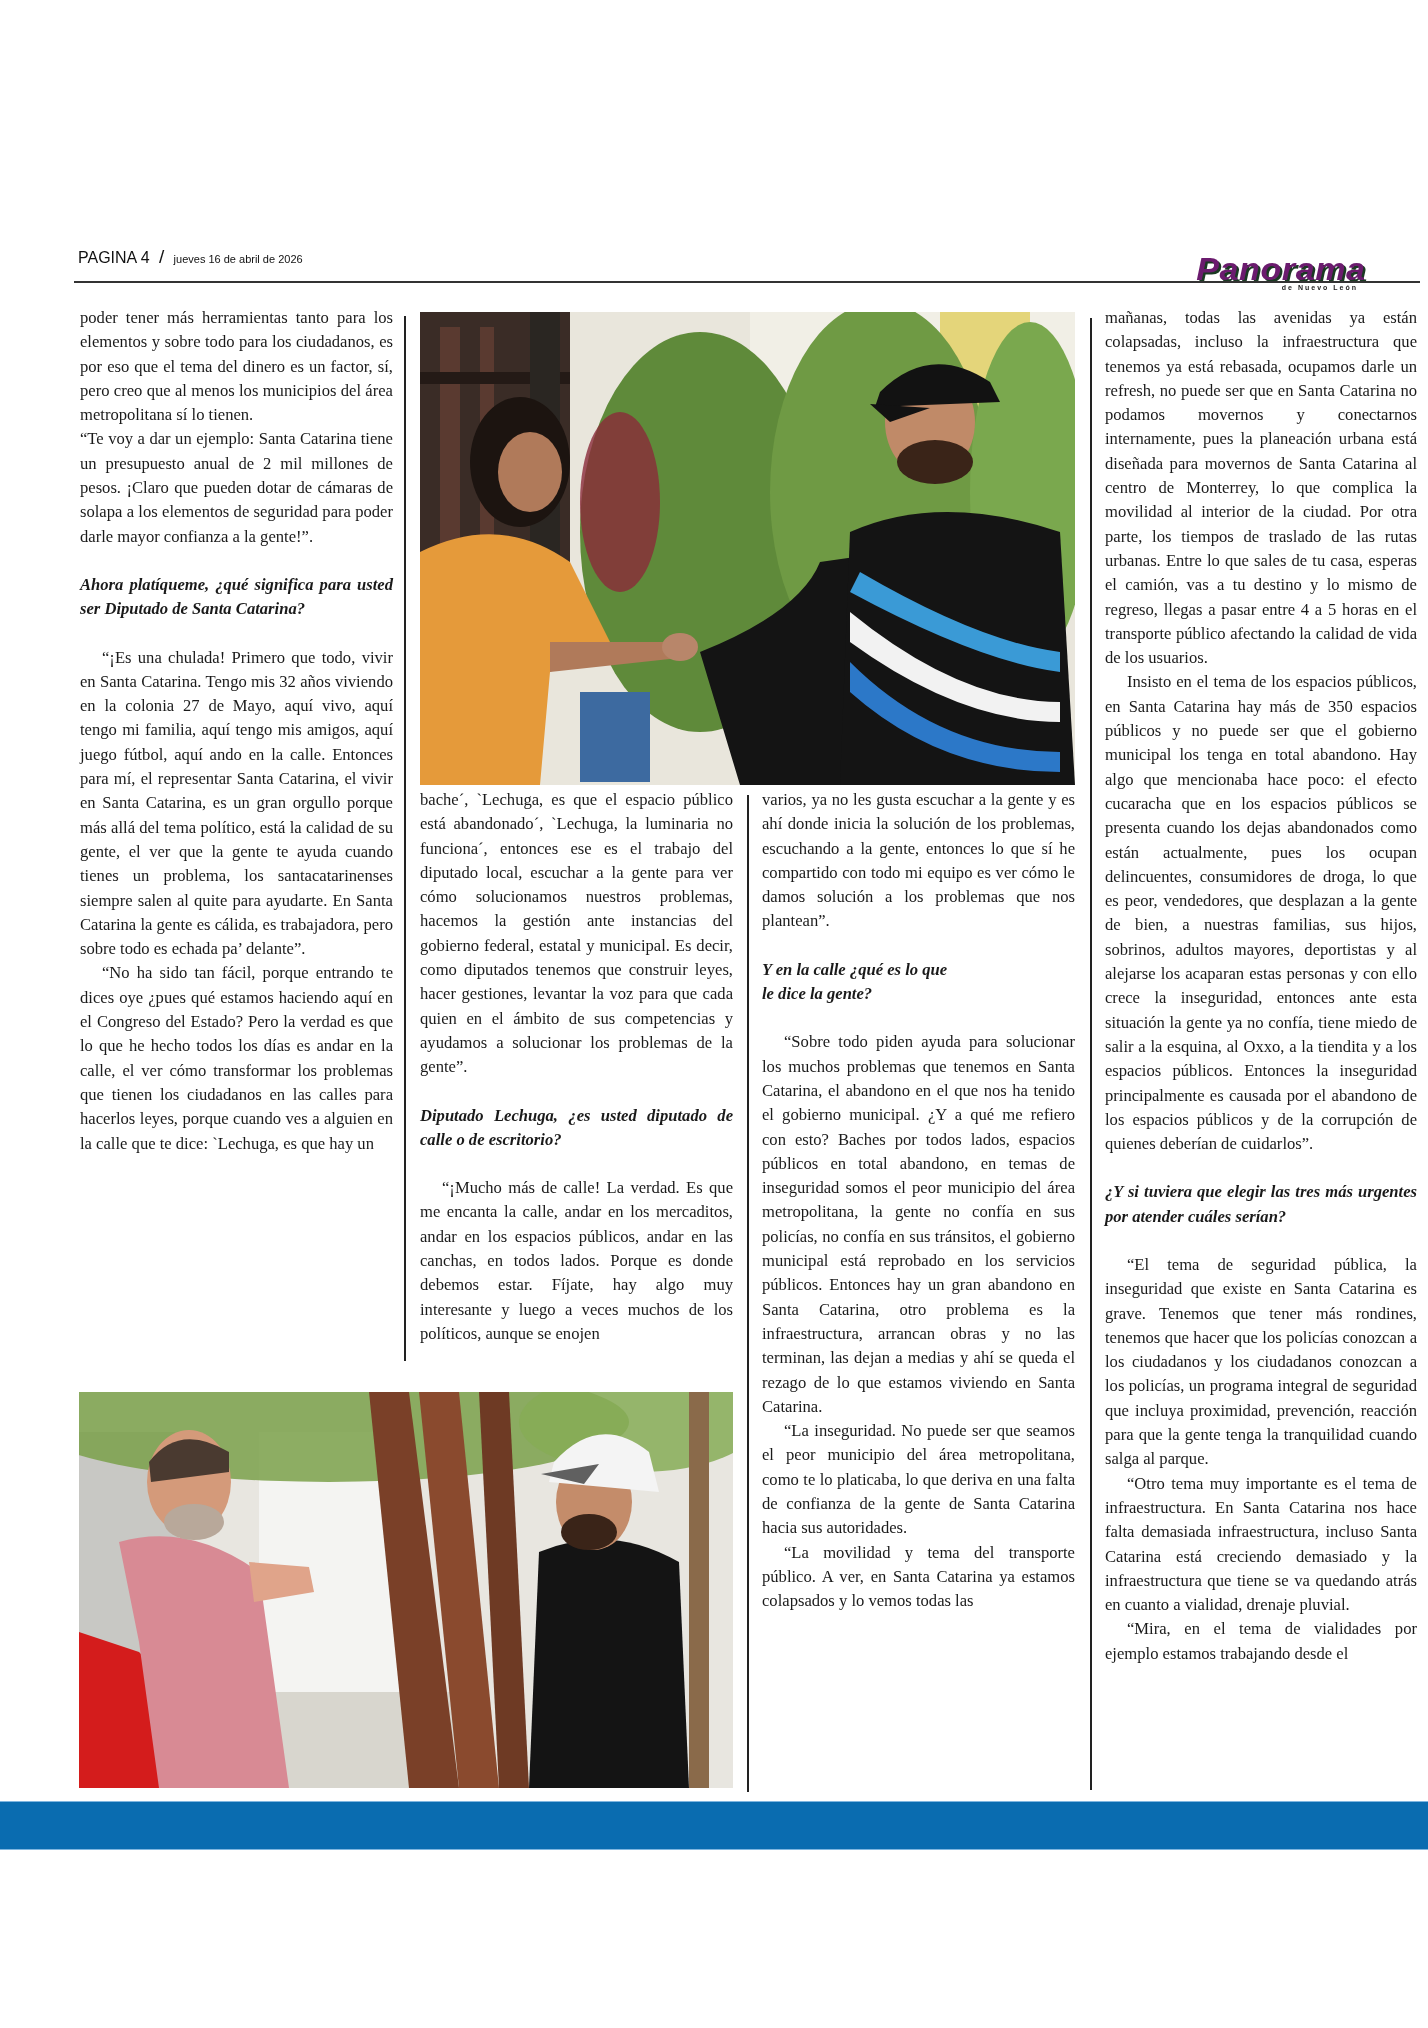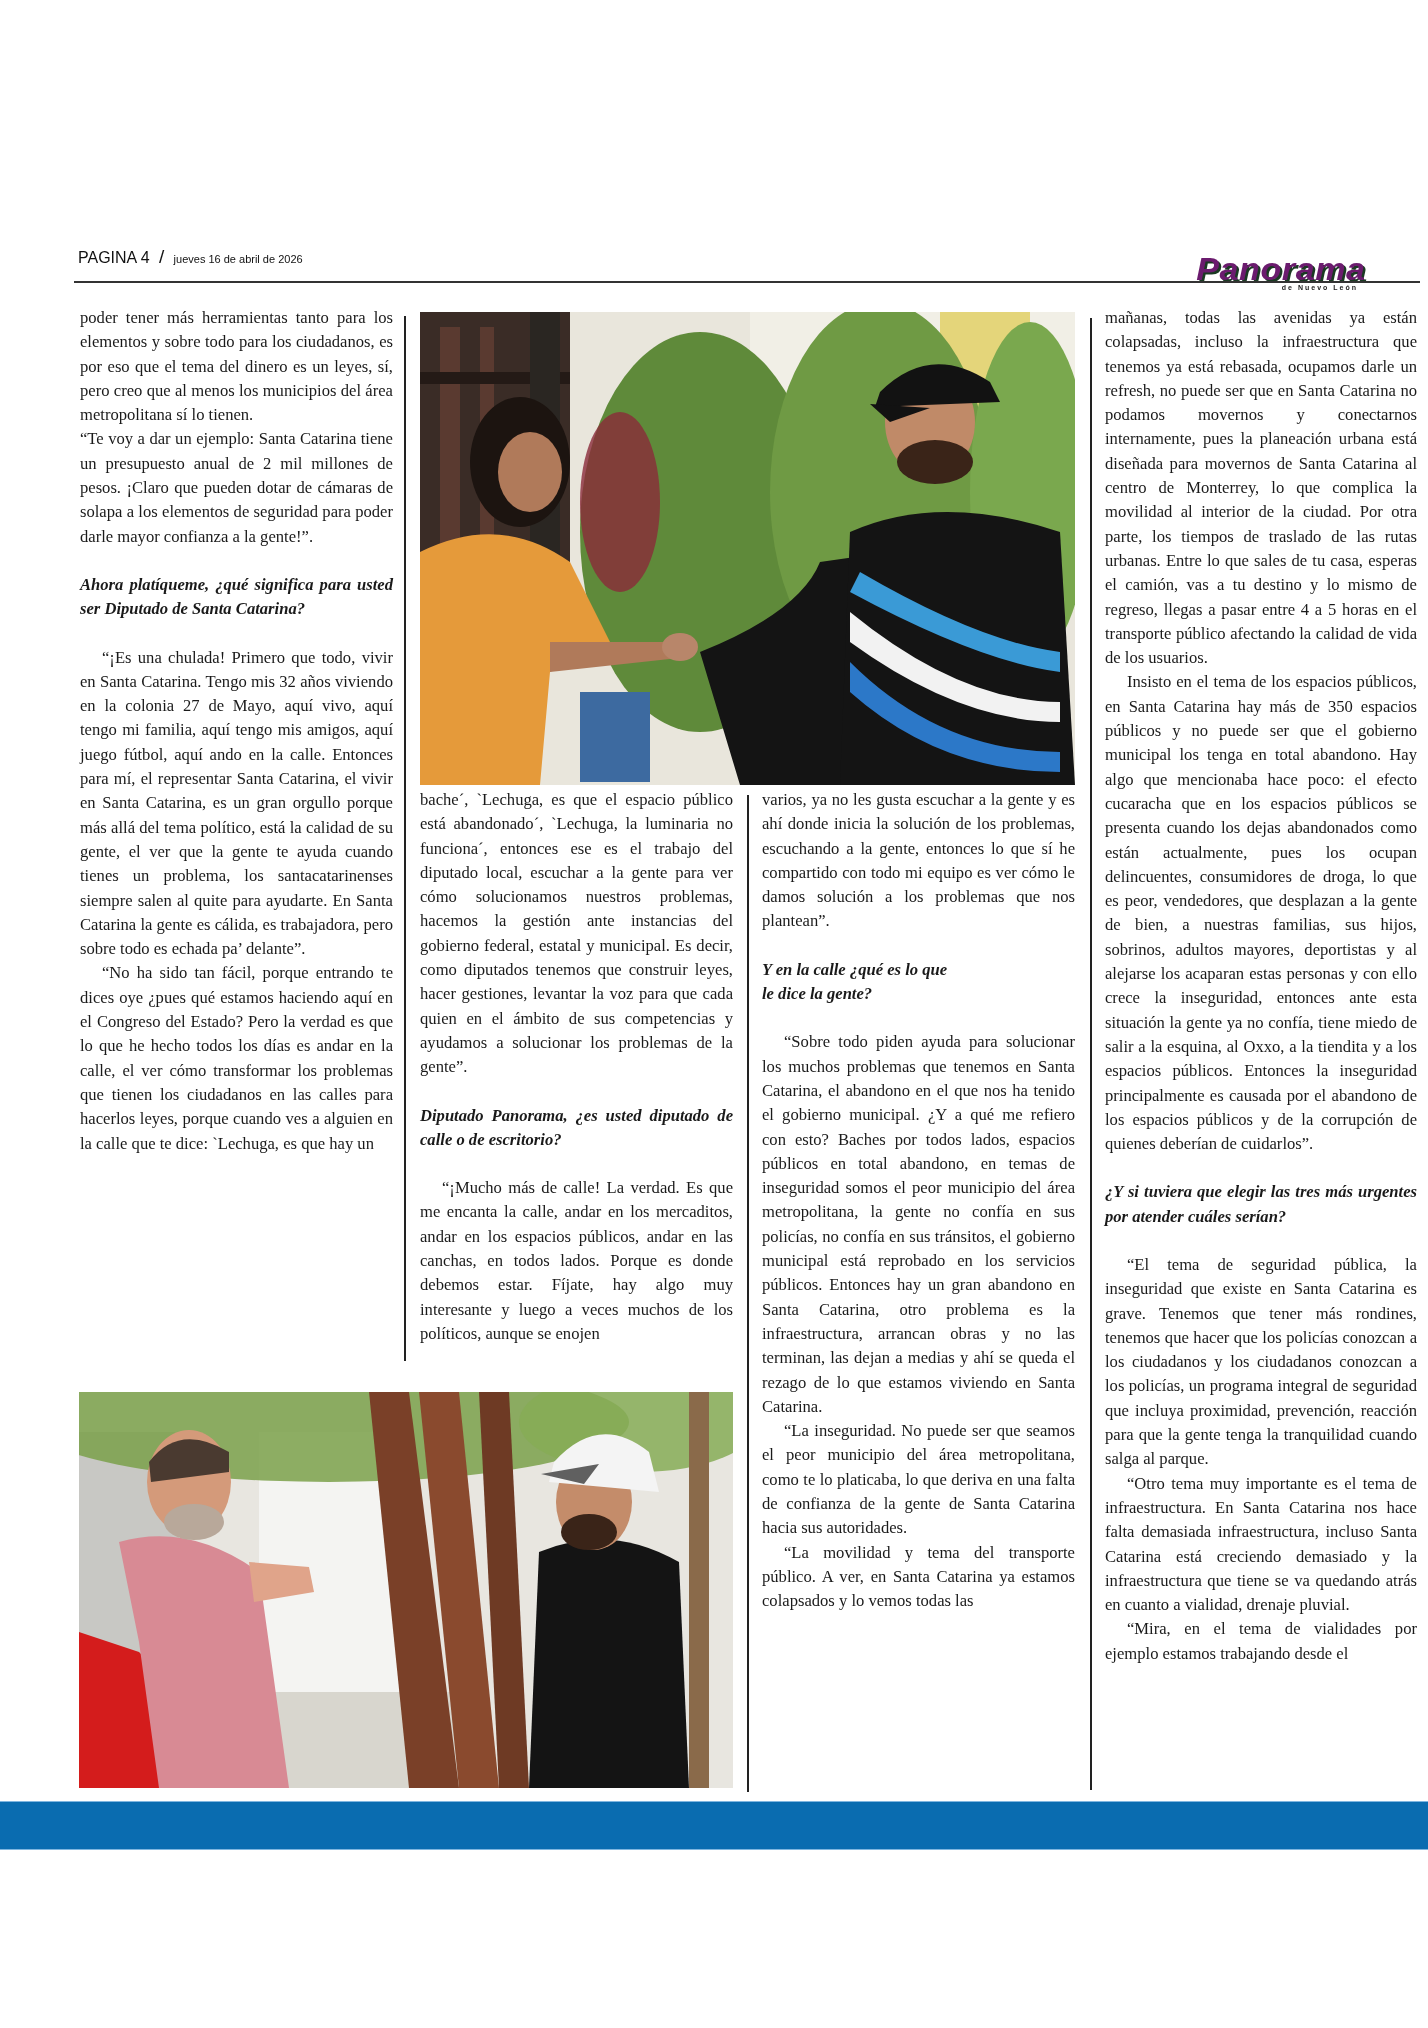--- a/index.html
+++ b/index.html
@@ -40,21 +40,21 @@
     <span class="date">jueves 16 de abril de 2026</span>
   </div>
   <div class="logo">
     <div class="logo-main">Panorama</div>
     <div class="logo-sub">de Nuevo León</div>
   </div>
 </div>
 <div class="rule"></div>
 
 <div class="col" style="left:80px; top:306px;">
-  <p>poder tener más herramientas tanto para los elementos y sobre todo para los ciudadanos, es por eso que el tema del dinero es un leyes, sí, pero creo que al menos los municipios del área metropolitana sí lo tienen.</p>
+  <p>poder tener más herramientas tanto para los elementos y sobre todo para los ciudadanos, es por eso que el tema del dinero es un factor, sí, pero creo que al menos los municipios del área metropolitana sí lo tienen.</p>
   <p>“Te voy a dar un ejemplo: Santa Catarina tiene un presupuesto anual de 2 mil millones de pesos. ¡Claro que pueden dotar de cámaras de solapa a los elementos de seguridad para poder darle mayor confianza a la gente!”.</p>
   <p class="q">Ahora platíqueme, ¿qué significa para usted ser Diputado de Santa Catarina?</p>
   <p class="indent">“¡Es una chulada! Primero que todo, vivir en Santa Catarina. Tengo mis 32 años viviendo en la colonia 27 de Mayo, aquí vivo, aquí tengo mi familia, aquí tengo mis amigos, aquí juego fútbol, aquí ando en la calle. Entonces para mí, el representar Santa Catarina, el vivir en Santa Catarina, es un gran orgullo porque más allá del tema político, está la calidad de su gente, el ver que la gente te ayuda cuando tienes un problema, los santacatarinenses siempre salen al quite para ayudarte. En Santa Catarina la gente es cálida, es trabajadora, pero sobre todo es echada pa’ delante”.</p>
   <p class="indent">“No ha sido tan fácil, porque entrando te dices oye ¿pues qué estamos haciendo aquí en el Congreso del Estado? Pero la verdad es que lo que he hecho todos los días es andar en la calle, el ver cómo transformar los problemas que tienen los ciudadanos en las calles para hacerlos leyes, porque cuando ves a alguien en la calle que te dice: `Lechuga, es que hay un</p>
 </div>
 
 <div class="divider" style="left:404px; top:316px; height:1045px;"></div>
 
 <div class="photo" style="left:420px; top:312px; width:655px; height:473px;">
   <svg width="655" height="473" viewBox="0 0 655 473">
@@ -83,21 +83,21 @@
     <path d="M430 350 Q520 440 640 440 L640 460 Q520 460 430 380 Z" fill="#2c78c8"></path>
     <ellipse cx="510" cy="110" rx="45" ry="55" fill="#c08a68"></ellipse>
     <path d="M460 80 Q510 30 570 70 L580 90 L455 95 Z" fill="#121212"></path>
     <path d="M450 92 L510 96 L470 110 Z" fill="#121212"></path>
     <ellipse cx="515" cy="150" rx="38" ry="22" fill="#3a2418"></ellipse>
   </svg>
 </div>
 
 <div class="col" style="left:420px; top:788px;">
   <p>bache´, `Lechuga, es que el espacio público está abandonado´, `Lechuga, la luminaria no funciona´, entonces ese es el trabajo del diputado local, escuchar a la gente para ver cómo solucionamos nuestros problemas, hacemos la gestión ante instancias del gobierno federal, estatal y municipal. Es decir, como diputados tenemos que construir leyes, hacer gestiones, levantar la voz para que cada quien en el ámbito de sus competencias y ayudamos a solucionar los problemas de la gente”.</p>
-  <p class="q">Diputado Panorama, ¿es usted diputado de calle o de escritorio?</p>
+  <p class="q">Diputado Lechuga, ¿es usted diputado de calle o de escritorio?</p>
   <p class="indent">“¡Mucho más de calle! La verdad. Es que me encanta la calle, andar en los mercaditos, andar en los espacios públicos, andar en las canchas, en todos lados. Porque es donde debemos estar. Fíjate, hay algo muy interesante y luego a veces muchos de los políticos, aunque se enojen</p>
 </div>
 
 <div class="divider" style="left:747px; top:795px; height:567px;"></div>
 
 <div class="col" style="left:762px; top:788px;">
   <p>varios, ya no les gusta escuchar a la gente y es ahí donde inicia la solución de los problemas, escuchando a la gente, entonces lo que sí  he compartido con todo mi equipo es ver cómo le damos solución a los problemas que nos plantean”.</p>
   <p class="q" style="text-align:left;">
     <span>Y en la calle ¿qué es lo que</span><br>
     <span>le dice la gente?</span>

